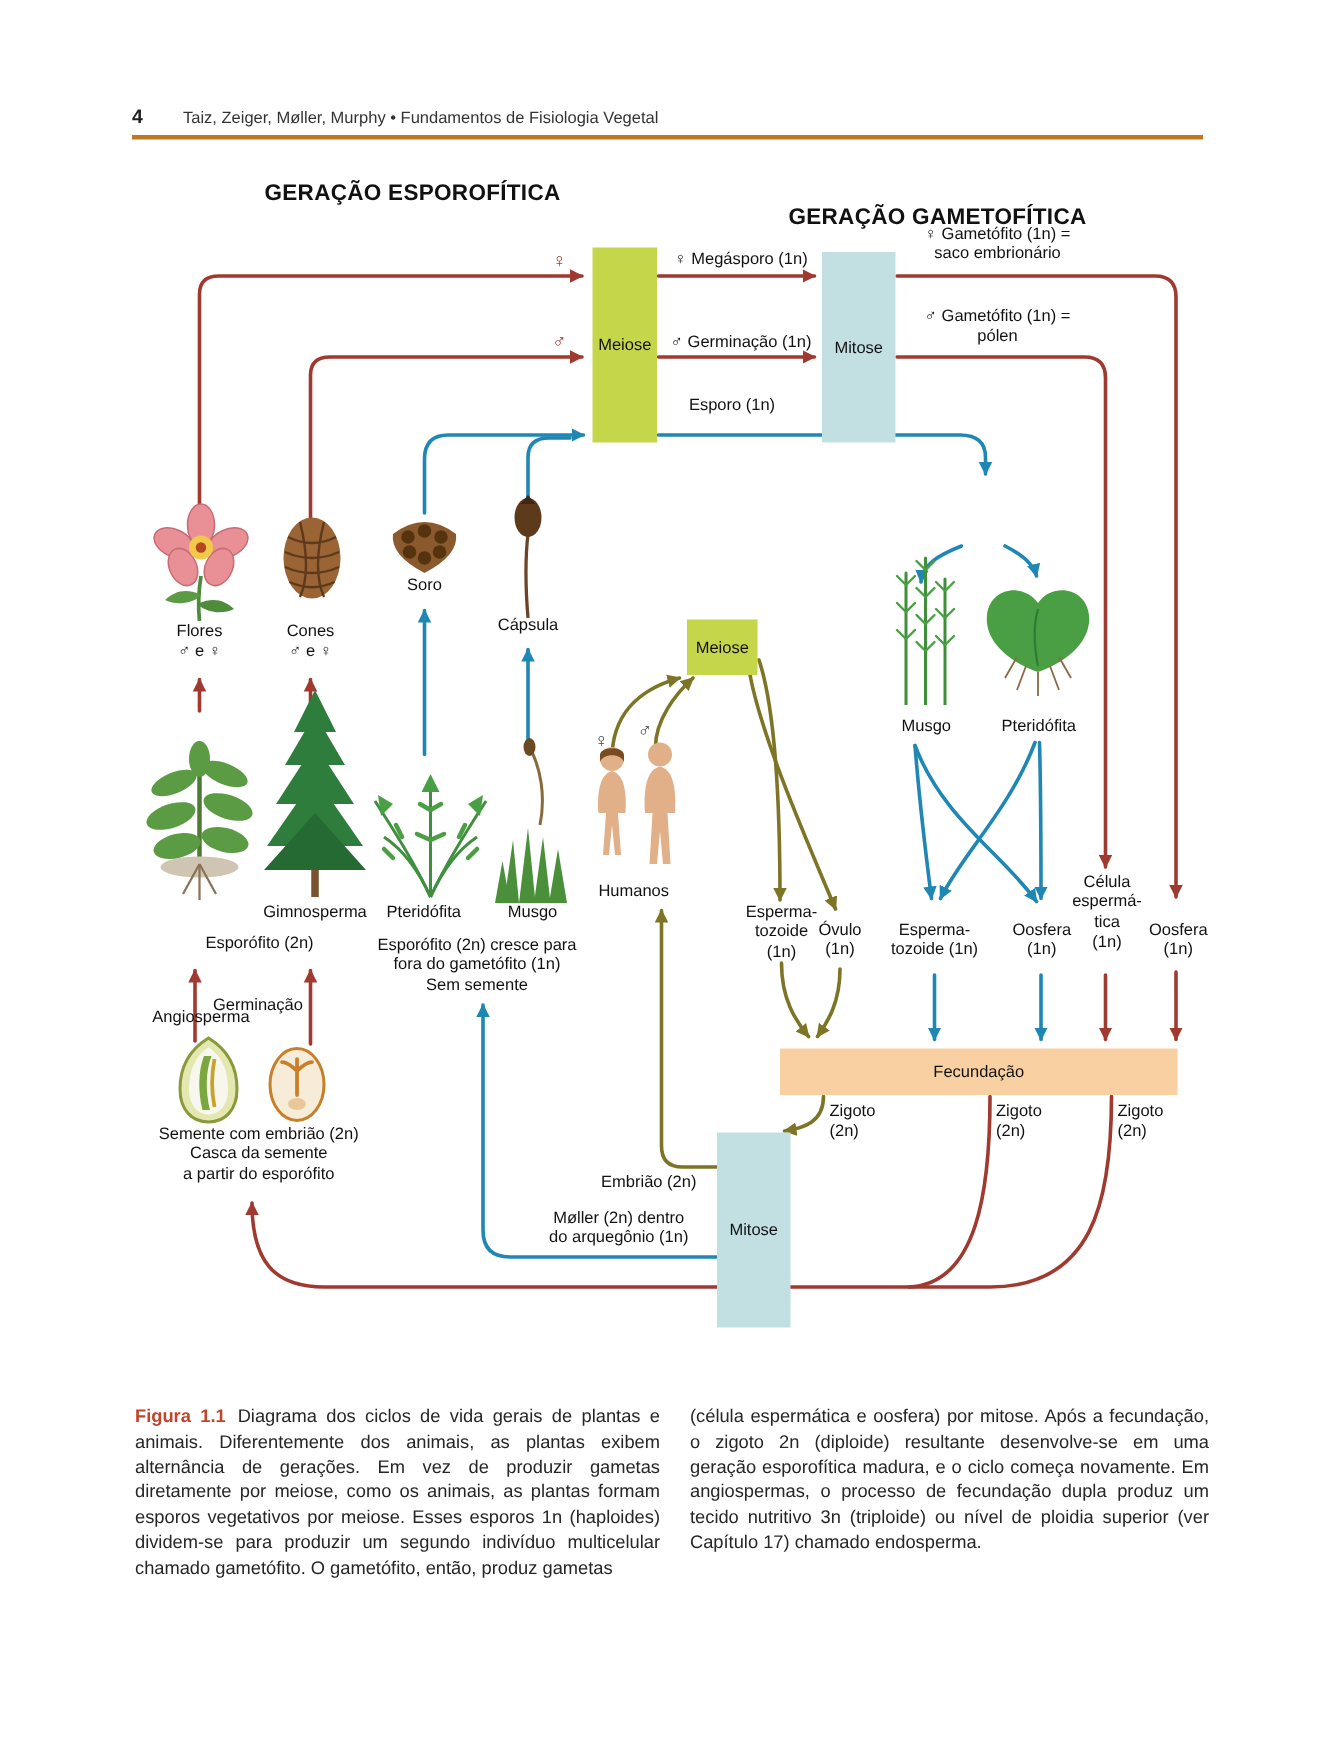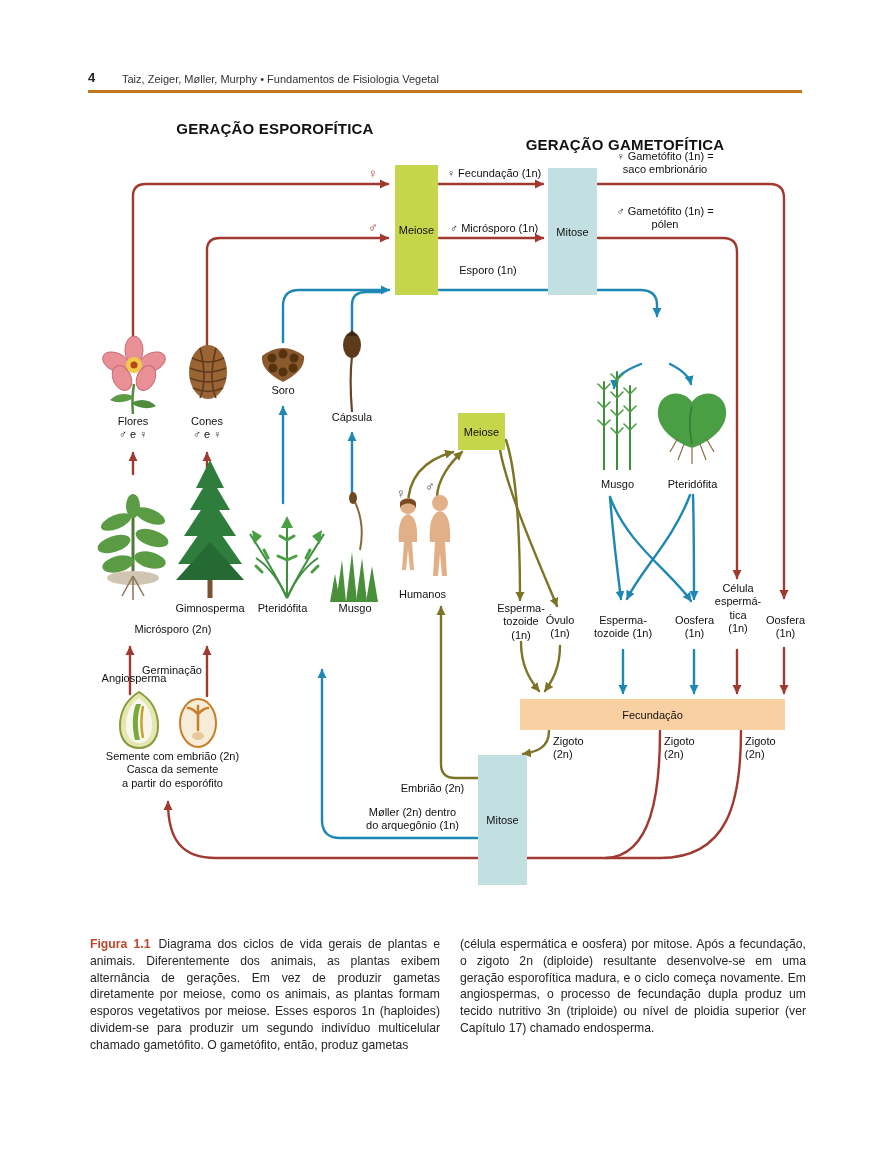--- a/index.html
+++ b/index.html
@@ -114,41 +114,44 @@
   <div class="box mitose" style="left:548px; top:168px; width:49px; height:127px;">Mitose</div>
   <div class="box meiose" style="left:458px; top:413px; width:47px; height:37px;">Meiose</div>
   <div class="box fec" style="left:520px; top:699px; width:265px; height:31px;">Fecundação</div>
   <div class="box mitose" style="left:478px; top:755px; width:49px; height:130px;">Mitose</div>
 
   <div class="sym red" style="left:368px; top:166px;">♀</div>
   <div class="sym red" style="left:368px; top:220px;">♂</div>
   <div class="sym" style="left:396px; top:486px;">♀</div>
   <div class="sym" style="left:425px; top:479px;">♂</div>
 
-  <div class="lbl" style="left:442px; top:167px; width:104px;">♀ Fecundação (1n)</div>
-  <div class="lbl" style="left:442px; top:222px; width:104px;">♂ Micrósporo (1n)</div>
+  <div class="lbl" style="left:442px; top:167px; width:104px;">♀ Megásporo (1n)</div>
+  <div class="lbl" style="left:442px; top:222px; width:104px;">♂ Germinação (1n)</div>
   <div class="lbl" style="left:448px; top:264px; width:80px;">Esporo (1n)</div>
   <div class="lbl" style="left:605px; top:150px; width:120px;">♀ Gametófito (1n) =
 saco embrionário</div>
   <div class="lbl" style="left:605px; top:205px; width:120px;">♂ Gametófito (1n) =
 pólen</div>
   <div class="lbl" style="left:103px; top:415px; width:60px;">Flores
 ♂ e ♀</div>
   <div class="lbl" style="left:177px; top:415px; width:60px;">Cones
 ♂ e ♀</div>
   <div class="lbl" style="left:258px; top:384px; width:50px;">Soro</div>
   <div class="lbl" style="left:322px; top:411px; width:60px;">Cápsula</div>
   <div class="lbl" style="left:590px; top:478px; width:55px;">Musgo</div>
   <div class="lbl" style="left:660px; top:478px; width:65px;">Pteridófita</div>
   <div class="lbl" style="left:98px; top:632px; width:72px;margin-top:40px;">Angiosperma</div>
   <div class="lbl" style="left:172px; top:602px; width:76px;">Gimnosperma</div>
   <div class="lbl" style="left:250px; top:602px; width:65px;">Pteridófita</div>
   <div class="lbl" style="left:330px; top:602px; width:50px;">Musgo</div>
   <div class="lbl" style="left:395px; top:588px; width:55px;">Humanos</div>
-  <div class="lbl" style="left:128px; top:623px; width:90px;">Micrósporo (2n)</div>
+  <div class="lbl" style="left:128px; top:623px; width:90px;">Esporófito (2n)</div>
+  <div class="lbl" style="left:248px; top:624px; width:140px;">Esporófito (2n) cresce para
+fora do gametófito (1n)
+Sem semente</div>
   <div class="lbl ta-left" style="left:142px; top:664px; width:70px;">Germinação</div>
   <div class="lbl" style="left:105px; top:750px; width:135px;">Semente com embrião (2n)
 Casca da semente
 a partir do esporófito</div>
   <div class="lbl" style="left:495px; top:602px; width:52px;">Esperma-
 tozoide
 (1n)</div>
   <div class="lbl" style="left:540px; top:614px; width:40px;">Óvulo
 (1n)</div>
   <div class="lbl" style="left:592px; top:614px; width:62px;">Esperma-

